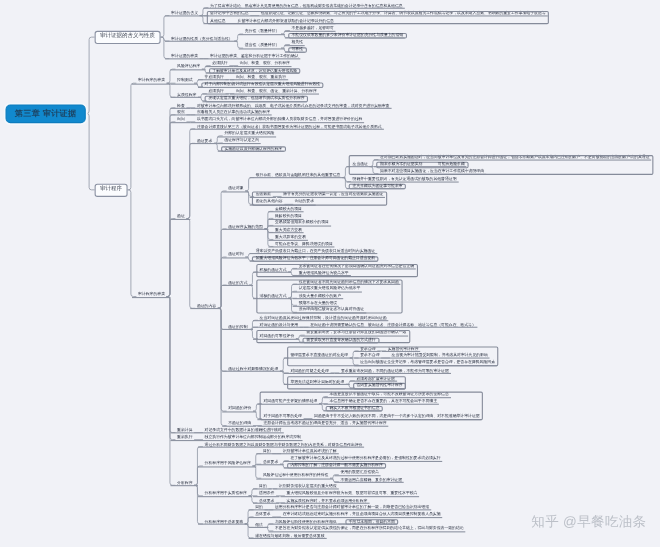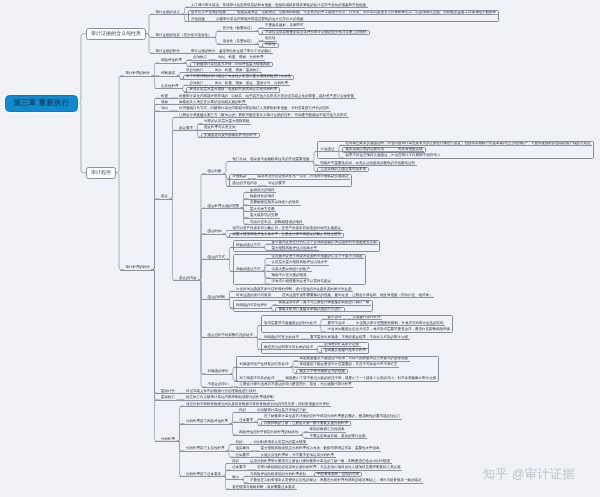--- a/index.html
+++ b/index.html
@@ -154,22 +154,22 @@
       <path d="M222.5 476.264000000001L223.3 476.264000000001Q225.5 476.264000000001 225.5 474.064000000001L225.5 465.69600000000094Q225.5 463.49600000000095 227.7 463.49600000000095L230.5 463.49600000000095" fill="none" stroke="#8d93a1" stroke-width="0.7"></path>
       <path d="M240.5 463.49600000000095L248.5 463.49600000000095" fill="none" stroke="#8d93a1" stroke-width="0.7"></path>
       <path d="M222.5 476.264000000001L223.3 476.264000000001Q225.5 476.264000000001 225.5 474.064000000001L225.5 472.08000000000095Q225.5 469.88000000000096 227.7 469.88000000000096L230.5 469.88000000000096" fill="none" stroke="#8d93a1" stroke-width="0.7"></path>
       <path d="M247.5 469.88000000000096L255.5 469.88000000000096" fill="none" stroke="#8d93a1" stroke-width="0.7"></path>
       <path d="M222.5 476.264000000001L223.904 476.264000000001Q225.5 476.264000000001 225.5 477.860000000001L225.5 477.860000000001Q225.5 479.456000000001 227.096 479.456000000001L230.5 479.456000000001" fill="none" stroke="#8d93a1" stroke-width="0.7"></path>
       <path d="M240.5 479.456000000001L241.904 479.456000000001Q243.5 479.456000000001 243.5 477.860000000001L243.5 477.860000000001Q243.5 476.264000000001 245.096 476.264000000001L248.5 476.264000000001" fill="none" stroke="#8d93a1" stroke-width="0.7"></path>
       <path d="M307.5 476.264000000001L315.5 476.264000000001" fill="none" stroke="#8d93a1" stroke-width="0.7"></path>
       <path d="M240.5 479.456000000001L241.904 479.456000000001Q243.5 479.456000000001 243.5 481.052000000001L243.5 481.052000000001Q243.5 482.648000000001 245.096 482.648000000001L248.5 482.648000000001" fill="none" stroke="#8d93a1" stroke-width="0.7"></path>
       <path d="M222.5 476.264000000001L223.3 476.264000000001Q225.5 476.264000000001 225.5 478.46400000000096L225.5 486.832000000001Q225.5 489.032000000001 227.7 489.032000000001L230.5 489.032000000001" fill="none" stroke="#8d93a1" stroke-width="0.7"></path>
     </svg>
-  <div class="wm">知乎 @审计证据</div>
-<div class="node root" style="left: 5px; width: 73px; height: 17px; top: 94.667px;">第三章 重新执行</div>
+  <div class="wm">知乎 @早餐吃油条</div>
+<div class="node root" style="left: 5px; width: 73px; height: 17px; top: 94.667px;">第三章 审计证据</div>
     <div class="node lvl2" style="left: 86px; width: 60px; height: 12px; top: 27.736px;">审计证据的含义与性质</div>
     <div class="node" style="left: 154px; width: 27.5px; height: 4.6px; top: 10.184px;">审计证据的含义</div>
     <div class="ul" style="left: 149.5px; top: 14.184px; width: 35px; border-top: 0.7px solid rgb(141, 147, 161);"></div>
     <div class="node" style="left: 189.5px; width: 178px; height: 4.6px; top: 3px;">为了得出审计结论、形成审计意见而使用的所有信息，包括构成财务报表基础的会计记录中含有的信息和其他信息</div>
     <div class="ul" style="left: 185px; top: 7px; width: 182.5px; border-top: 0.7px solid rgb(141, 147, 161);"></div>
     <div class="node" style="left: 189.5px; width: 38px; height: 4.6px; top: 10.184px;">会计记录中含有的信息</div>
     <div class="ul" style="left: 185px; top: 14.184px; width: 45.5px; border-top: 0.7px solid rgb(141, 147, 161);"></div>
     <div class="node" style="left: 235.5px; width: 262px; height: 4.6px; top: 10.184px;">包括原始凭证、记账凭证、总账和明细账、与之有关的手工或电子分录、计算表、调节表以及相关工作底稿等记录，以及未纳入总账、明细账的重要工作事项电子数据等</div>
     <div class="ul" style="left: 231px; top: 14.184px; width: 266.5px; border-top: 0.7px solid rgb(141, 147, 161);"></div>
     <div class="node" style="left: 189.5px; width: 17px; height: 4.6px; top: 17.368px;">其他信息</div>

